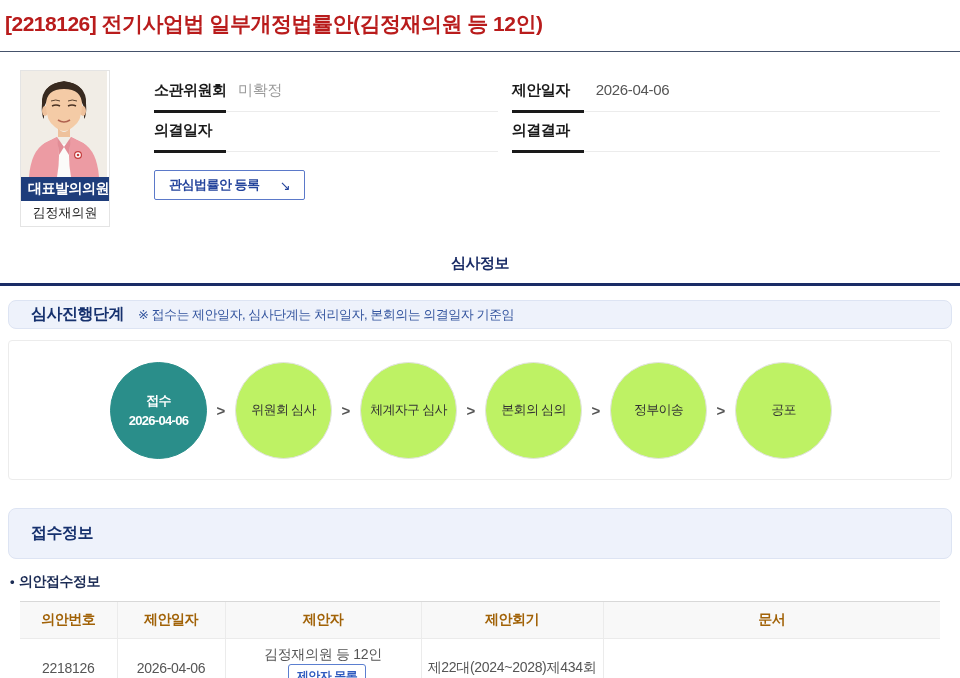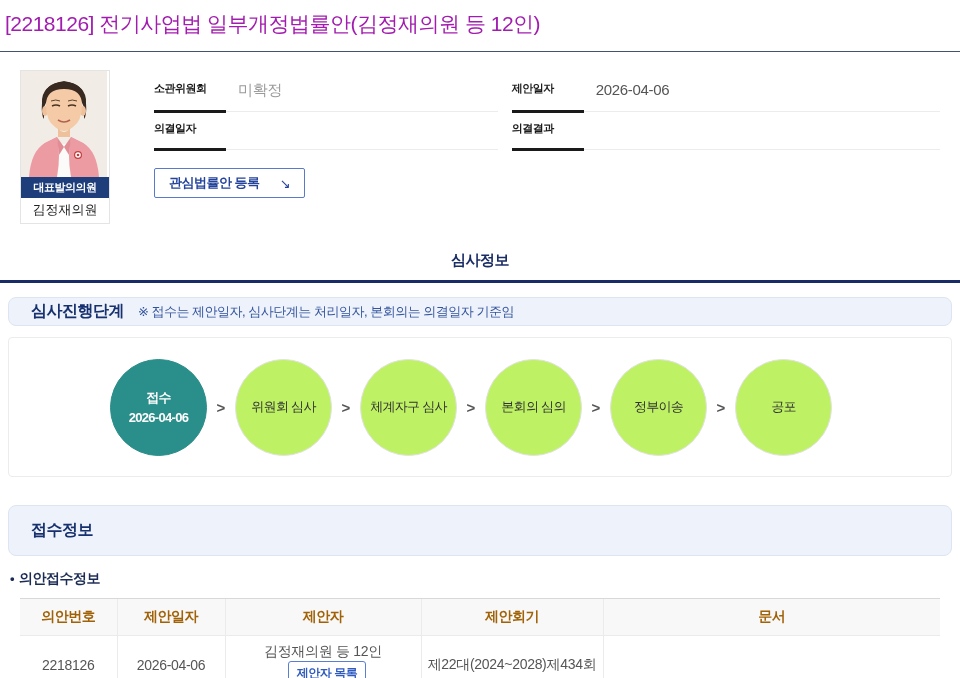--- a/index.html
+++ b/index.html
@@ -4,47 +4,47 @@
 <style>
   html,body { margin:0; padding:0; background:#ffffff; }
   body {
     width:960px; height:678px; overflow:hidden;
     font-family:"Liberation Sans","DejaVu Sans",sans-serif;
     color:#222;
   }
   
   .page-title {
     margin:10px 0 0 5px;
-    font-size:21px; font-weight:400; color:#a21caf; letter-spacing:-0.5px;
+    font-size:21px; font-weight:700; color:#b91c1c; letter-spacing:-0.5px;
   }
   .title-divider { margin-top:13px; height:0; border-top:1px solid #45526b; }
 
   
   .top-section { display:flex; margin:18px 20px 0 20px; }
   .profile-card { width:88px; flex:none; border:1px solid #e4e4e4; background:#fff; }
   .profile-photo { display:block; width:86px; height:106px; }
   .profile-band {
-    background:#1e3d7b; color:#fff; font-size:11px; font-weight:700;
-    text-align:center; padding:3px 0; letter-spacing:-0.5px;
+    background:#1e3d7b; color:#fff; font-size:14px; font-weight:700;
+    text-align:right; padding:3px 0; letter-spacing:-0.5px;
   }
   .profile-name { text-align:center; font-size:13px; color:#222; padding:3px 0 4px; }
 
   .info-area { flex:1; margin-left:44px; padding-top:2px; }
   .info-grid {
     display:grid; grid-template-columns:calc(45.5% - 14px) 54.5%; column-gap:14px;
   }
   .info-cell {
     position:relative; display:flex; align-items:flex-start;
     padding:9px 0 11px; border-bottom:1px solid #ececec; min-height:17px;
   }
   .info-cell::after {
     content:""; position:absolute; left:0; bottom:-2px;
     width:72px; height:3px; background:#1a1a1a;
   }
-  .info-label { font-size:11px; font-weight:700; color:#1a1a1a; width:84px; flex:none; letter-spacing:-0.5px; }
+  .info-label { font-size:15px; font-weight:700; color:#1a1a1a; width:84px; flex:none; letter-spacing:-0.5px; }
   .info-value { font-size:15px; color:#555; letter-spacing:-0.3px; }
   .info-value.muted { color:#9a9a9a; }
 
   .register-btn {
     margin-top:18px; display:inline-flex; align-items:center; gap:20px;
     border:1px solid #5b79c9; background:#fff; color:#24449c;
     font-size:13px; font-weight:700; letter-spacing:-0.5px;
     padding:5px 14px; border-radius:2px; cursor:pointer;
     font-family:inherit;
   }

